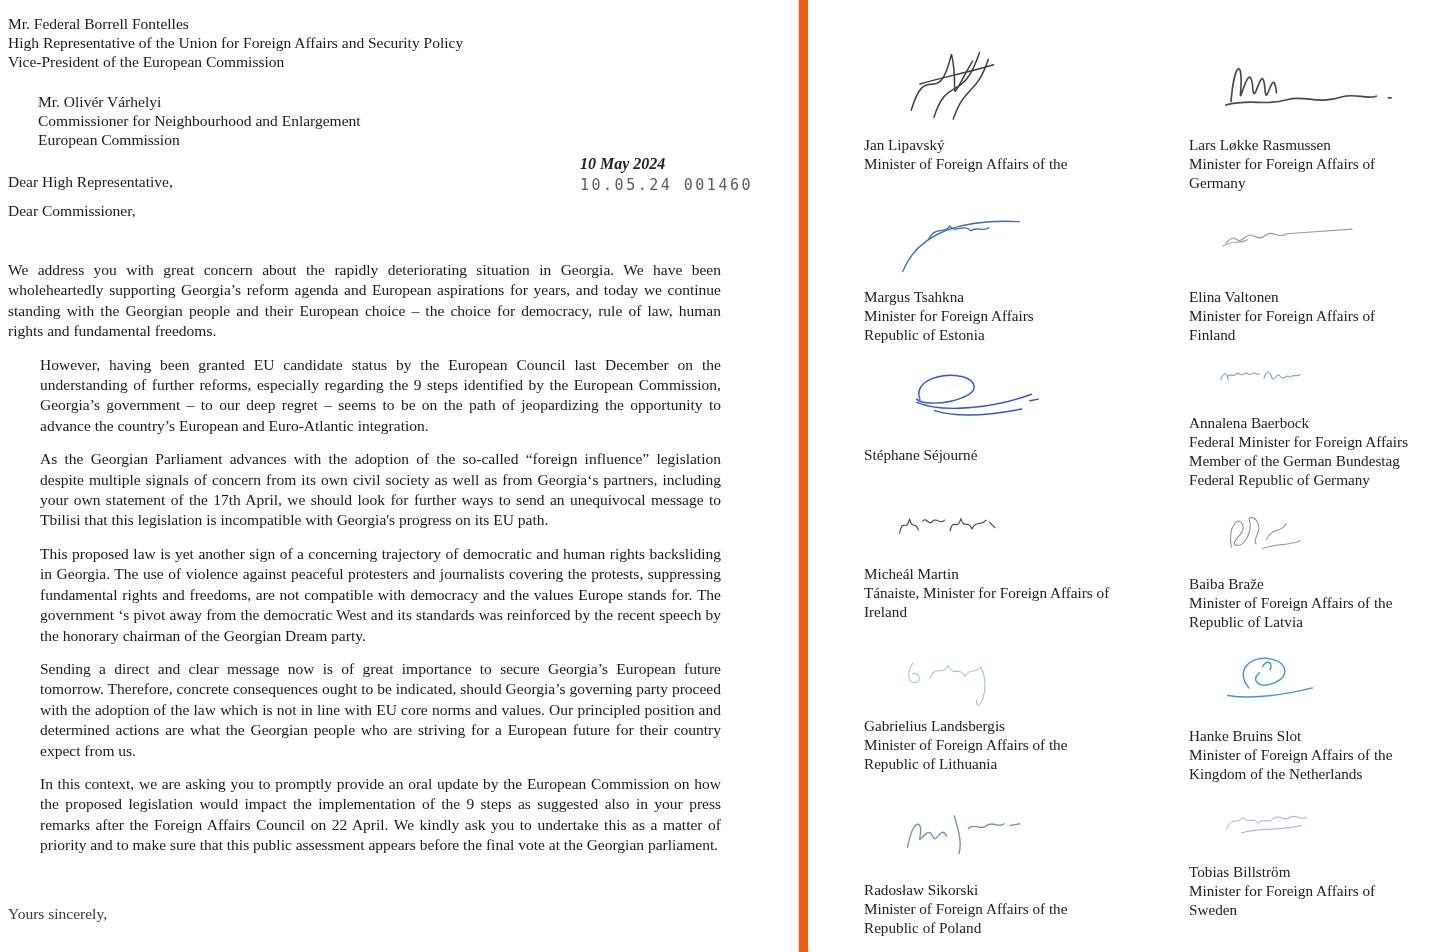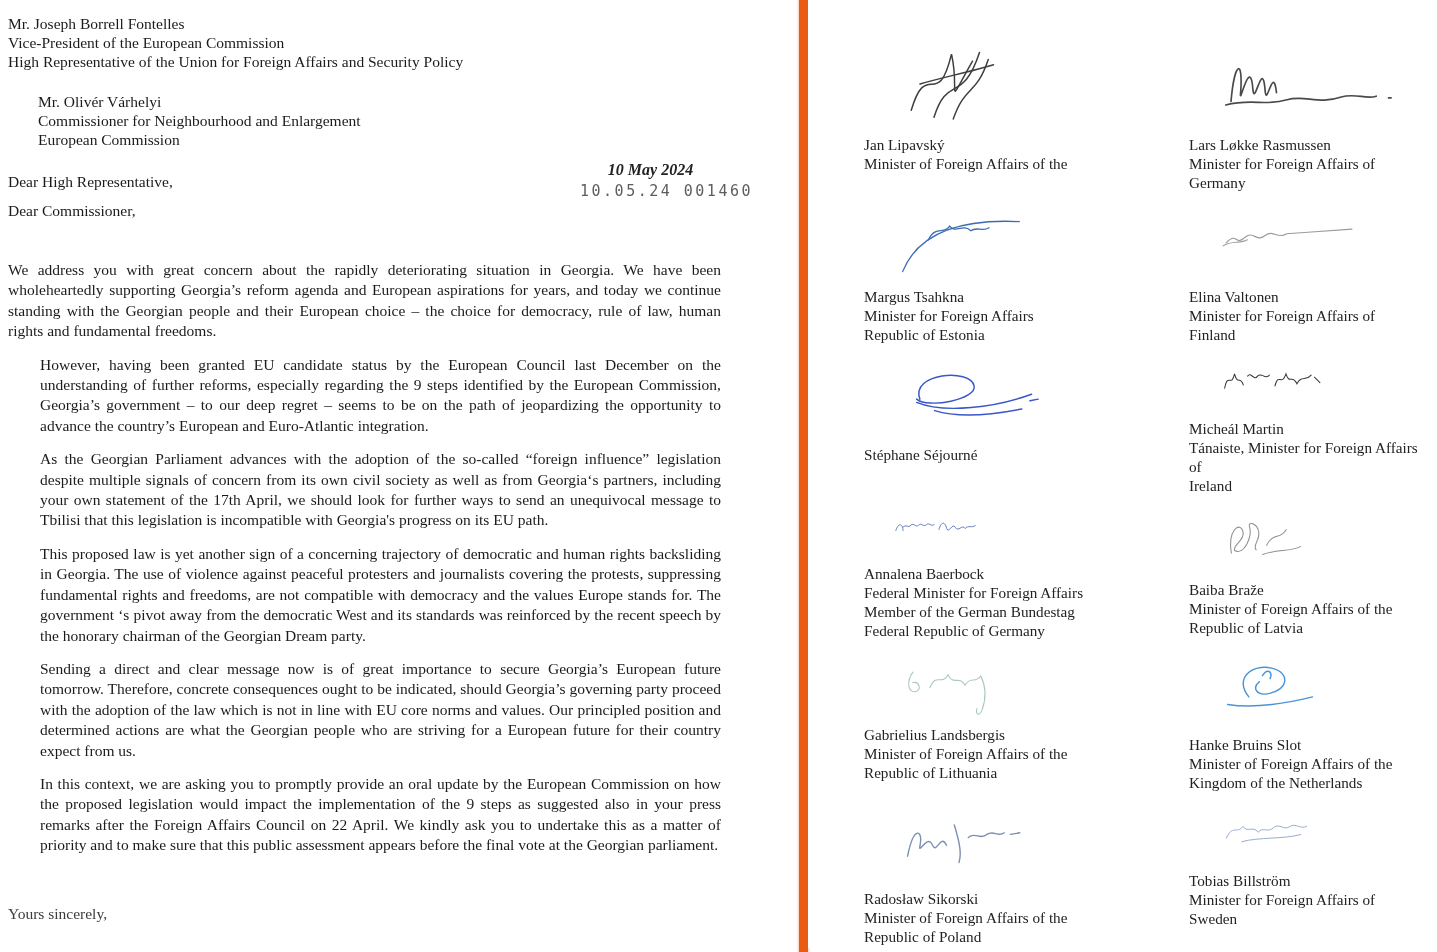--- a/index.html
+++ b/index.html
@@ -9,21 +9,21 @@
   .page-left  { position:absolute; left:0; top:0; width:799px; height:952px; background:#fff;
                 padding:14px 78px 0 8px; }
   .divider    { position:absolute; left:799px; top:0; width:9px; height:952px;
                 box-shadow:0 0 2px 1px rgba(235,110,40,.35); }
   .page-right { position:absolute; left:808px; top:0; width:629px; height:948px; background:#fff; }
 
   
   .addr-block { font-size:15.5px; line-height:19px; }
   .addr-block + .addr-block { margin-top:21px;margin-left:30px; }
 
-  .date-wrap  { position:absolute; top:161px; right:46px; text-align:center; }
+  .date-wrap  { position:absolute; top:155px; right:46px; text-align:left; }
   .date-line  { font-style:italic; font-weight:600; font-size:16px; padding-right:32px; color:#222; }
   .stamp-line { font-family:"DejaVu Sans Mono",monospace; font-size:15px; letter-spacing:2.5px;
                 color:#5d5d5d; margin-top:3px; }
 
   .salutations { margin-top:24px; font-size:15.5px; }
   .salutation + .salutation { margin-top:11px; }
 
   .letter-body { margin-top:40px; }
   .para { font-size:15.5px; line-height:20.4px; text-align:justify; }
   .para + .para { margin-top:13px;margin-left:32px; }
@@ -37,23 +37,23 @@
   .sig-canvas svg { display:block; overflow:visible; }
   .sig-name  { font-size:15.2px; line-height:19px; color:#222; margin-top:4px; }
   .sig-title { font-size:15.2px; line-height:19px; color:#222; }
 </style>
 </head>
 <body>
 
 <div class="page-left">
   <div>
       <div class="addr-block">
-        <div>Mr. Joseph Borrell Fontelles</div>
+        <div>Mr. Federal Borrell Fontelles</div>
+        <div>High Representative of the Union for Foreign Affairs and Security Policy</div>
         <div>Vice-President of the European Commission</div>
-        <div>High Representative of the Union for Foreign Affairs and Security Policy</div>
       </div>
       <div class="addr-block">
         <div>Mr. Olivér Várhelyi</div>
         <div>Commissioner for Neighbourhood and Enlargement</div>
         <div>European Commission</div>
       </div>
     </div>
 
   <div class="date-wrap">
     <div class="date-line">10 May 2024</div>
@@ -144,43 +144,43 @@
             <path d="M34,44 C22,12 96,6 100,28 C104,44 44,56 30,44" fill="none" stroke="#3a57c9" stroke-width="1.8" stroke-linecap="round"></path>
             <path d="M30,48 C64,62 126,54 170,38" fill="none" stroke="#3a57c9" stroke-width="1.8" stroke-linecap="round"></path>
             <path d="M52,58 C84,68 128,62 158,56 M168,46 l10,-2" fill="none" stroke="#3a57c9" stroke-width="1.8" stroke-linecap="round"></path>
           </svg>
     </div>
     <div class="sig-name">Stéphane Séjourné</div>
   </div>
 
   <div class="sig-entry">
     <div class="sig-canvas">
+      <svg xmlns="http://www.w3.org/2000/svg" viewBox="0 0 240 95" width="210" height="46" preserveAspectRatio="xMinYMid meet">
+            <path d="M8,34 C13,18 21,18 23,34 M23,27 C29,20 34,30 39,23 C45,17 49,29 55,23 C61,17 65,28 71,22 C77,17 81,27 87,22 M97,32 C101,16 109,14 113,30 C117,42 125,16 131,28 C137,38 145,20 151,30 C158,22 164,30 172,24" fill="none" stroke="#4d6cb4" stroke-width="1.8" stroke-linecap="round"></path>
+          </svg>
+    </div>
+    <div class="sig-name">Annalena Baerbock</div>
+    <div class="sig-title">
+          <div>Federal Minister for Foreign Affairs</div>
+          <div>Member of the German Bundestag</div>
+          <div>Federal Republic of Germany</div>
+        </div>
+  </div>
+
+  <div class="sig-entry">
+    <div class="sig-canvas">
       <svg xmlns="http://www.w3.org/2000/svg" viewBox="0 0 240 95" width="210" height="52" preserveAspectRatio="xMinYMid meet">
             <path d="M14,46 C20,16 26,46 32,20 C38,42 42,22 48,40 M56,24 C62,15 68,34 74,24 C82,16 88,32 96,22" fill="none" stroke="#383838" stroke-width="1.9" stroke-linecap="round"></path>
             <path d="M106,42 C112,16 118,44 126,20 C132,40 138,20 146,38 C154,22 162,34 172,22 M178,26 l10,10" fill="none" stroke="#383838" stroke-width="1.9" stroke-linecap="round"></path>
           </svg>
     </div>
     <div class="sig-name">Micheál Martin</div>
     <div class="sig-title">
           <div>Tánaiste, Minister for Foreign Affairs of</div>
           <div>Ireland</div>
-        </div>
-  </div>
-
-  <div class="sig-entry">
-    <div class="sig-canvas">
-      <svg xmlns="http://www.w3.org/2000/svg" viewBox="0 0 240 95" width="210" height="46" preserveAspectRatio="xMinYMid meet">
-            <path d="M8,34 C13,18 21,18 23,34 M23,27 C29,20 34,30 39,23 C45,17 49,29 55,23 C61,17 65,28 71,22 C77,17 81,27 87,22 M97,32 C101,16 109,14 113,30 C117,42 125,16 131,28 C137,38 145,20 151,30 C158,22 164,30 172,24" fill="none" stroke="#4d6cb4" stroke-width="1.8" stroke-linecap="round"></path>
-          </svg>
-    </div>
-    <div class="sig-name">Annalena Baerbock</div>
-    <div class="sig-title">
-          <div>Federal Minister for Foreign Affairs</div>
-          <div>Member of the German Bundestag</div>
-          <div>Federal Republic of Germany</div>
         </div>
   </div>
 
   <div class="sig-entry">
     <div class="sig-canvas">
       <svg xmlns="http://www.w3.org/2000/svg" viewBox="0 0 240 95" width="210" height="62" preserveAspectRatio="xMinYMid meet">
             <path d="M22,60 C16,24 36,10 40,28 C42,42 24,46 27,56 C42,64 54,34 50,20 C46,10 62,14 64,28 C66,40 54,48 60,55" fill="none" stroke="#8d8d8d" stroke-width="1.6" stroke-linecap="round"></path>
             <path d="M76,48 C86,28 96,40 106,24 M70,62 C92,54 112,58 128,50" fill="none" stroke="#8d8d8d" stroke-width="1.6" stroke-linecap="round"></path>
           </svg>
     </div>

